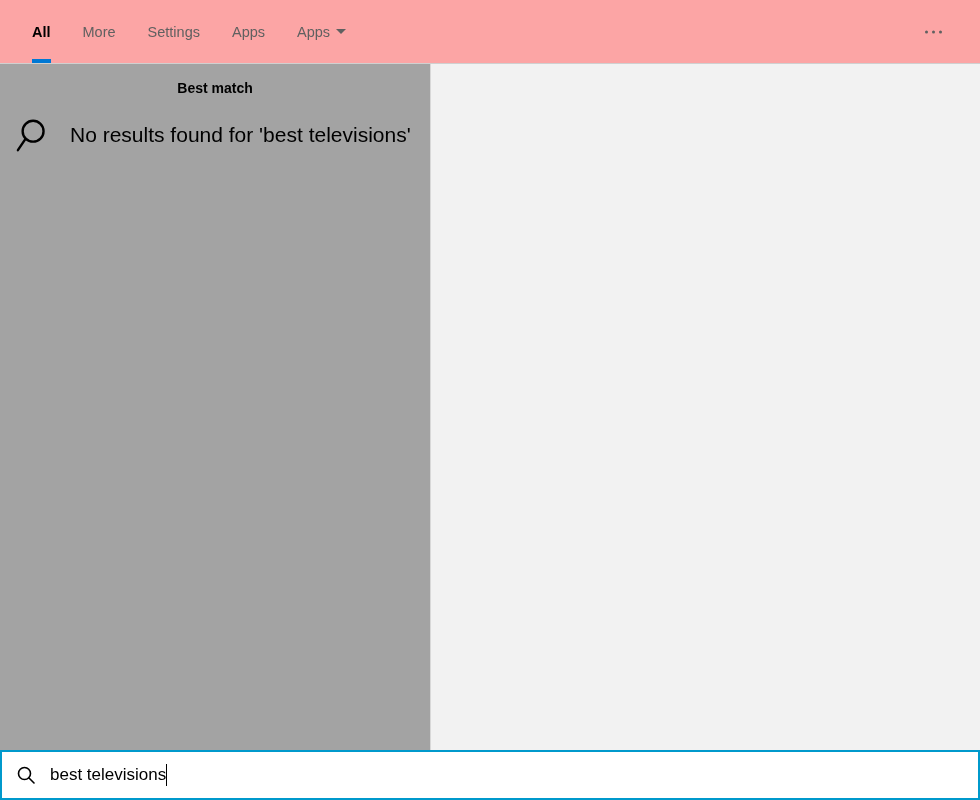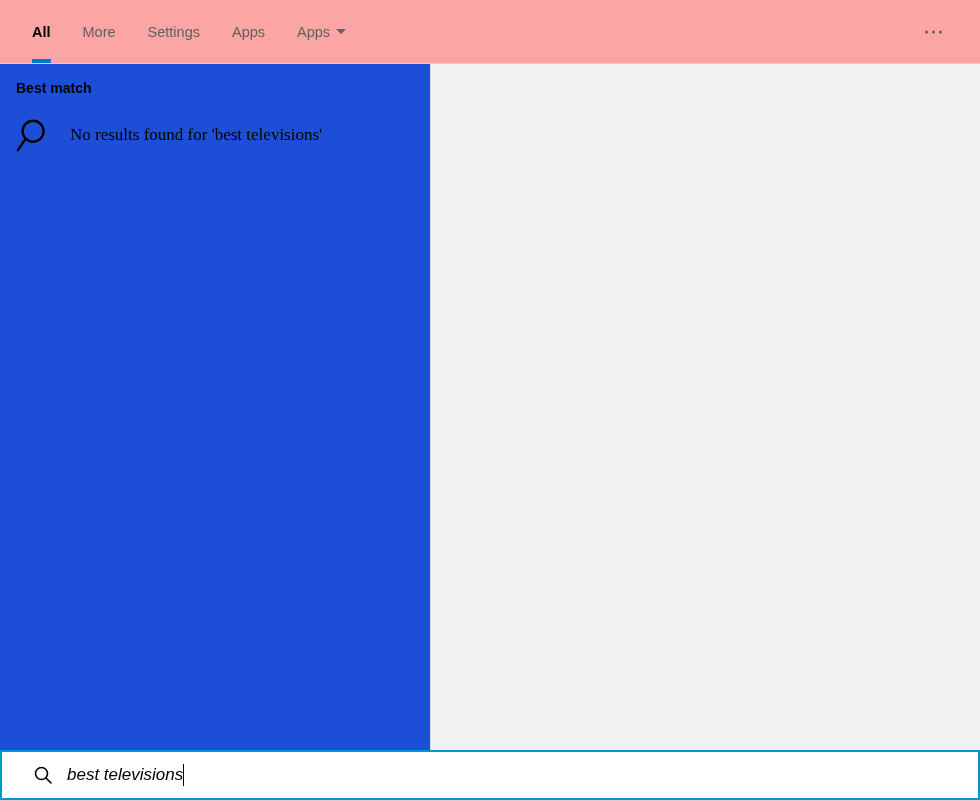--- a/index.html
+++ b/index.html
@@ -83,22 +83,23 @@
       background: #606060;
       border-radius: 50%;
     }
     .main {
       flex: 1;
       display: flex;
       overflow: hidden;
     }
     .left-panel {
       width: 430px;
-      background: #1d4ed8;
+      background: #a3a3a3;
       padding: 16px 0 0 0;
+      text-align: center;
     }
     .section-header {
       font-size: 14px;
       font-weight: 600;
       color: #000;
       padding: 0 16px 12px 16px;
     }
     .result-row {
       display: flex;
       align-items: center;
@@ -107,37 +108,35 @@
     }
     .search-icon-large {
       width: 38px;
       height: 38px;
       flex-shrink: 0;
       display: flex;
       align-items: center;
       justify-content: center;
     }
     .result-text {
-      font-size: 17px;
-      color: #000;
-      font-family: Liberation Serif, serif;
+      font-size: 21px;
+      color: #000;
     }
     .right-panel {
       flex: 1;
       background: #f2f2f2;
       border-left: 1px solid #d8d8d8;
     }
     .search-bar-container {
       height: 50px;
       background: #fff;
       border: 2px solid #0099cc;
       display: flex;
       align-items: center;
-      padding: 0 31px;
-      font-style: italic;
+      padding: 0 14px;
     }
     .search-icon-small {
       width: 20px;
       height: 20px;
       margin-right: 14px;
       flex-shrink: 0;
     }
     .search-input-wrapper {
       flex: 1;
       position: relative;

